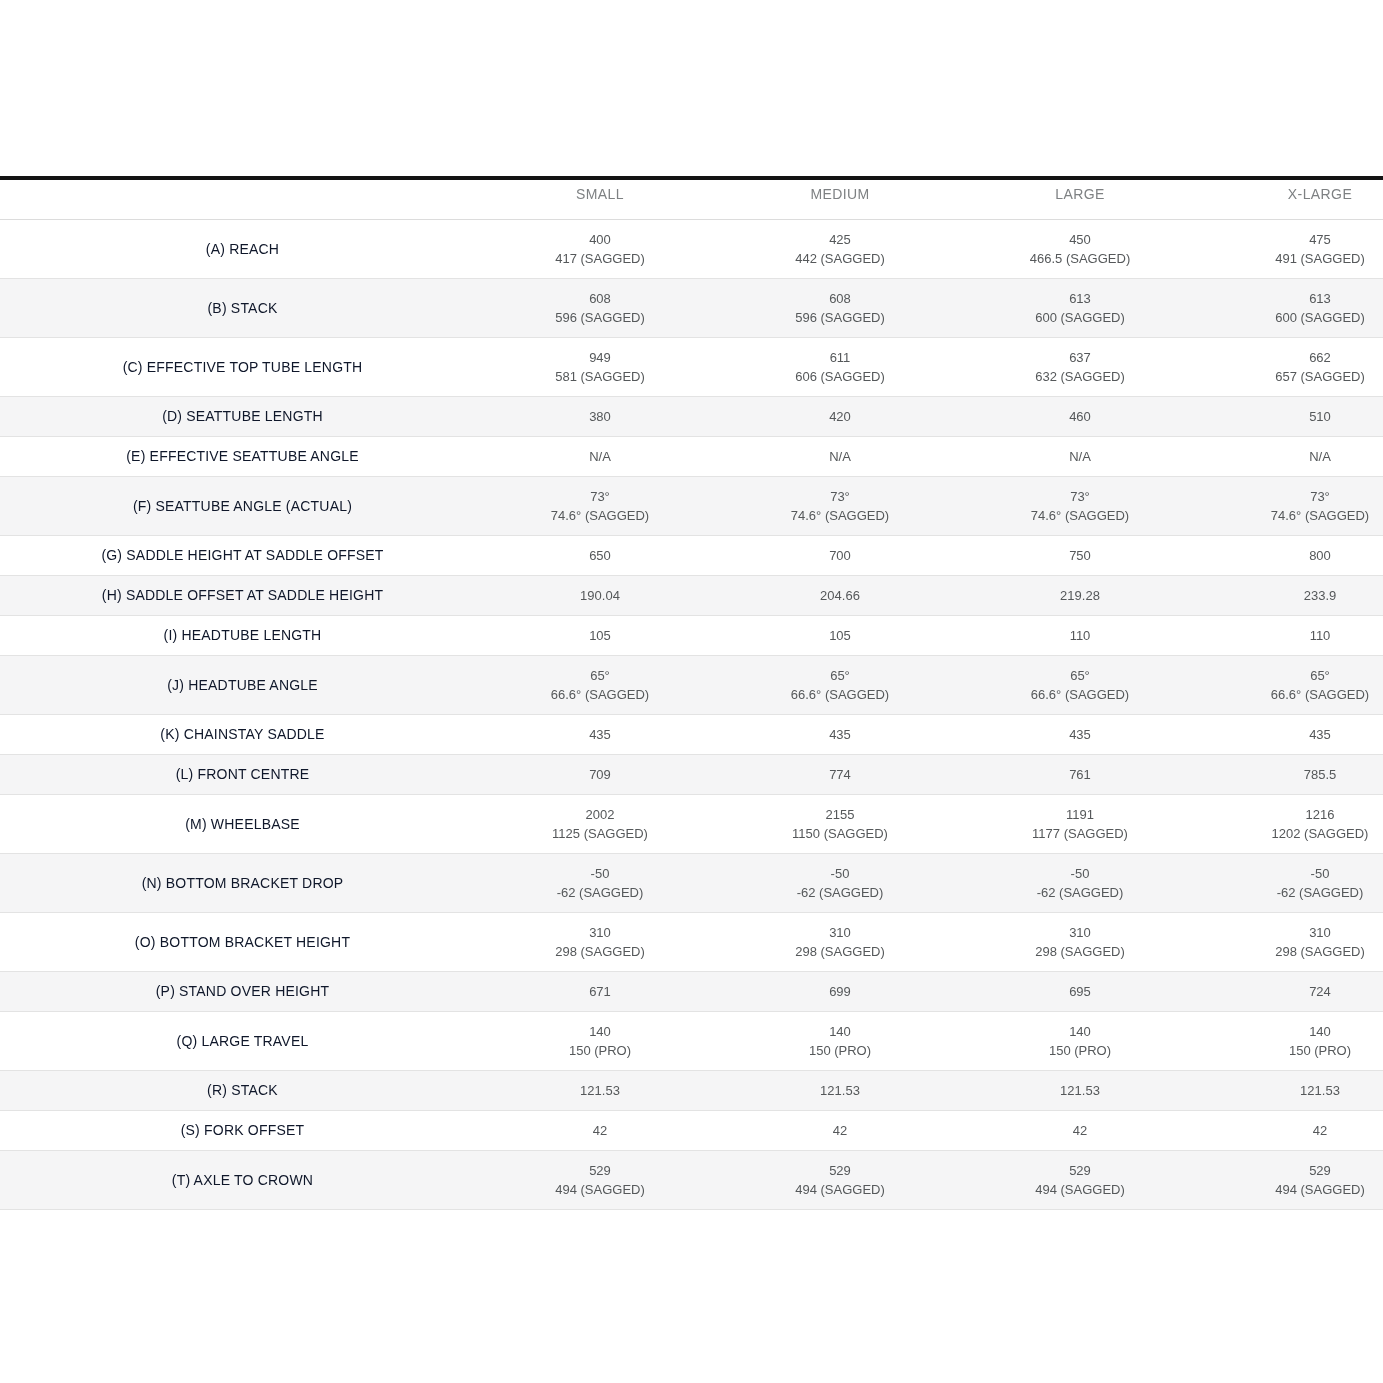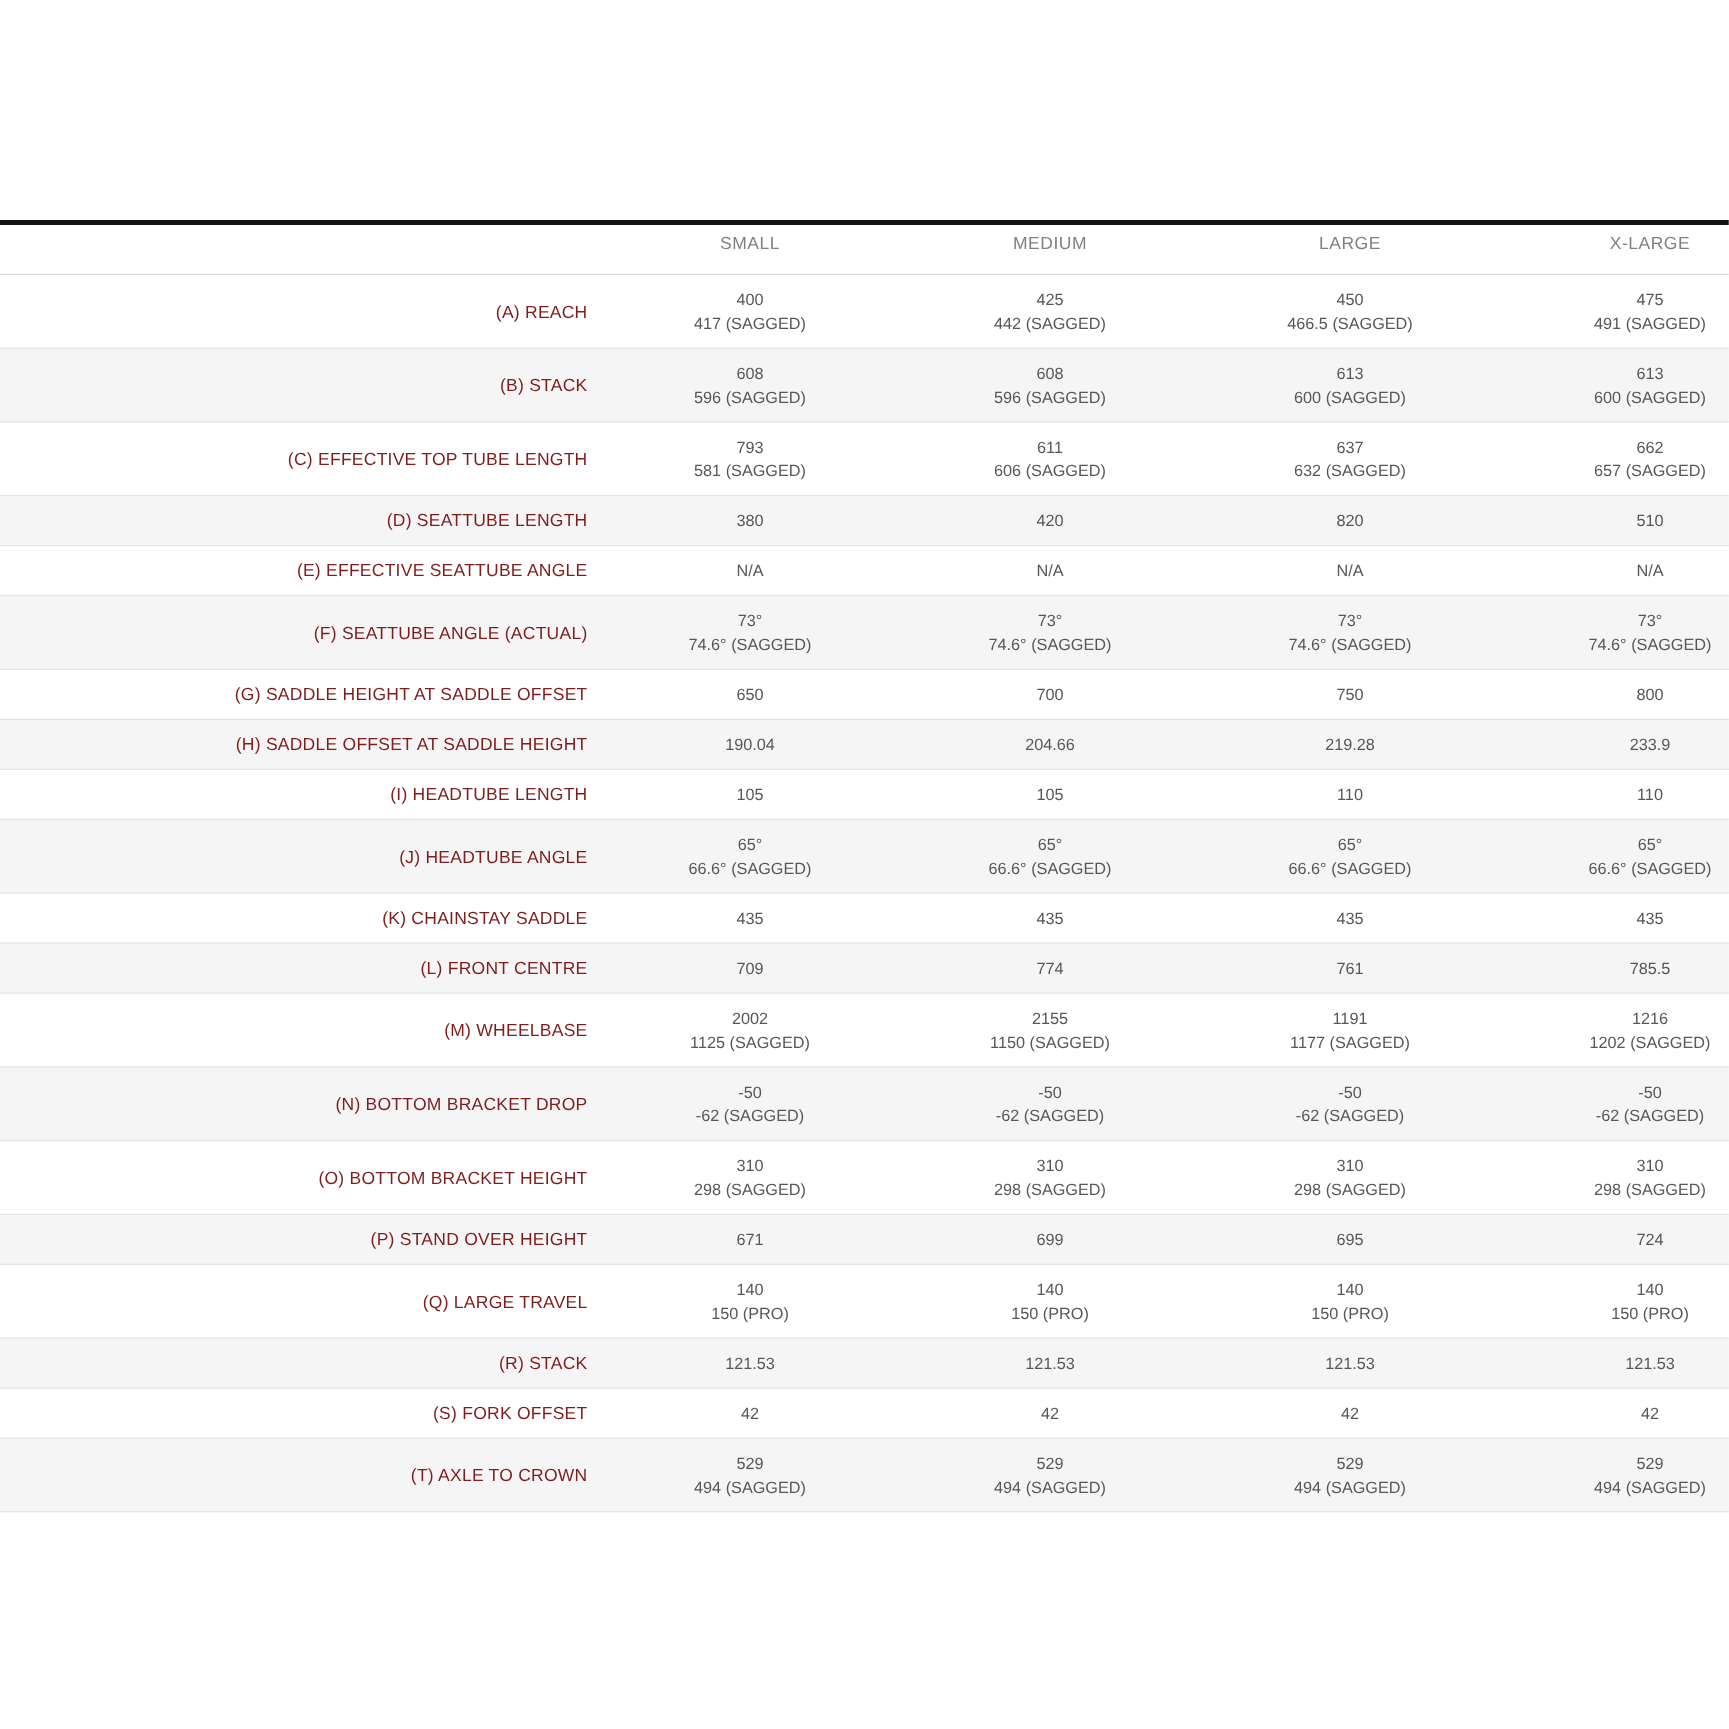--- a/index.html
+++ b/index.html
@@ -40,22 +40,22 @@
   }
   tbody tr {
     border-bottom: 1px solid #e3e3e3;
     background: #ffffff;
   }
   tbody tr:nth-child(even) {
     background: #f5f5f6;
   }
   td.label {
     font-size: 14px;
-    color: #7f1d1d;
-    text-align: right;
+    color: #0f172a;
+    text-align: center;
     vertical-align: middle;
     padding: 10px 10px 10px 15px;
     line-height: 19px;
     letter-spacing: 0.2px;
   }
   td.val {
     font-size: 13px;
     color: #55585a;
     text-align: center;
     vertical-align: middle;
@@ -119,21 +119,21 @@
             <div>600 (SAGGED)</div>
           </td>
           <td class="val">
             <div>613</div>
             <div>600 (SAGGED)</div>
           </td>
         </tr>
         <tr>
           <td class="label">(C) EFFECTIVE TOP TUBE LENGTH</td>
           <td class="val">
-            <div>793</div>
+            <div>949</div>
             <div>581 (SAGGED)</div>
           </td>
           <td class="val">
             <div>611</div>
             <div>606 (SAGGED)</div>
           </td>
           <td class="val">
             <div>637</div>
             <div>632 (SAGGED)</div>
           </td>
@@ -144,21 +144,21 @@
         </tr>
         <tr>
           <td class="label">(D) SEATTUBE LENGTH</td>
           <td class="val">
             <div>380</div>
           </td>
           <td class="val">
             <div>420</div>
           </td>
           <td class="val">
-            <div>820</div>
+            <div>460</div>
           </td>
           <td class="val">
             <div>510</div>
           </td>
         </tr>
         <tr>
           <td class="label">(E) EFFECTIVE SEATTUBE ANGLE</td>
           <td class="val">
             <div>N/A</div>
           </td>

